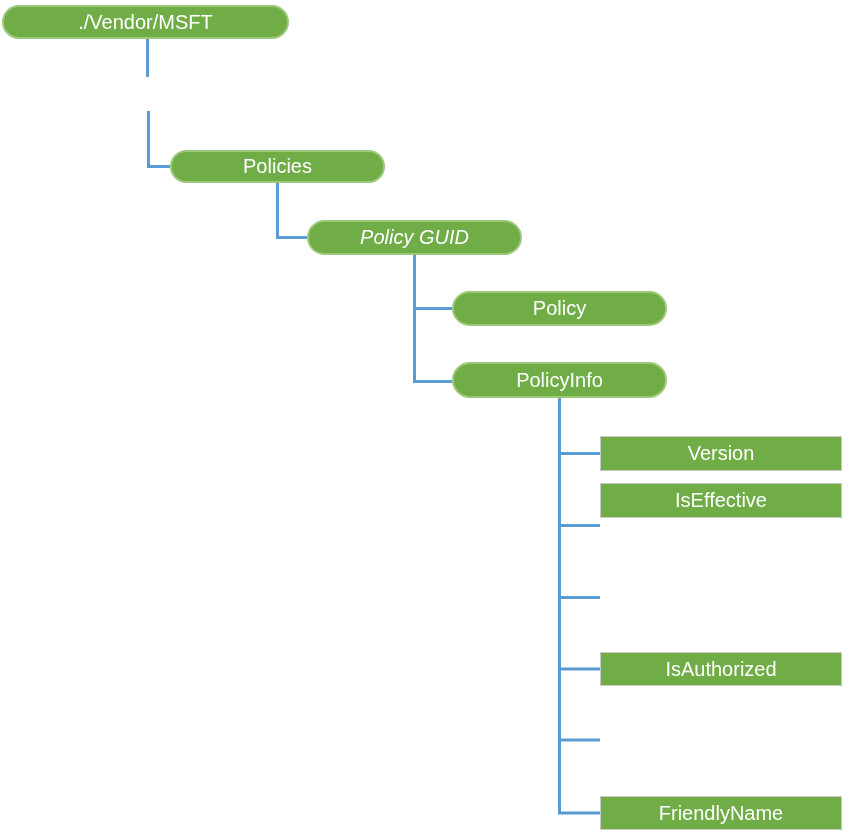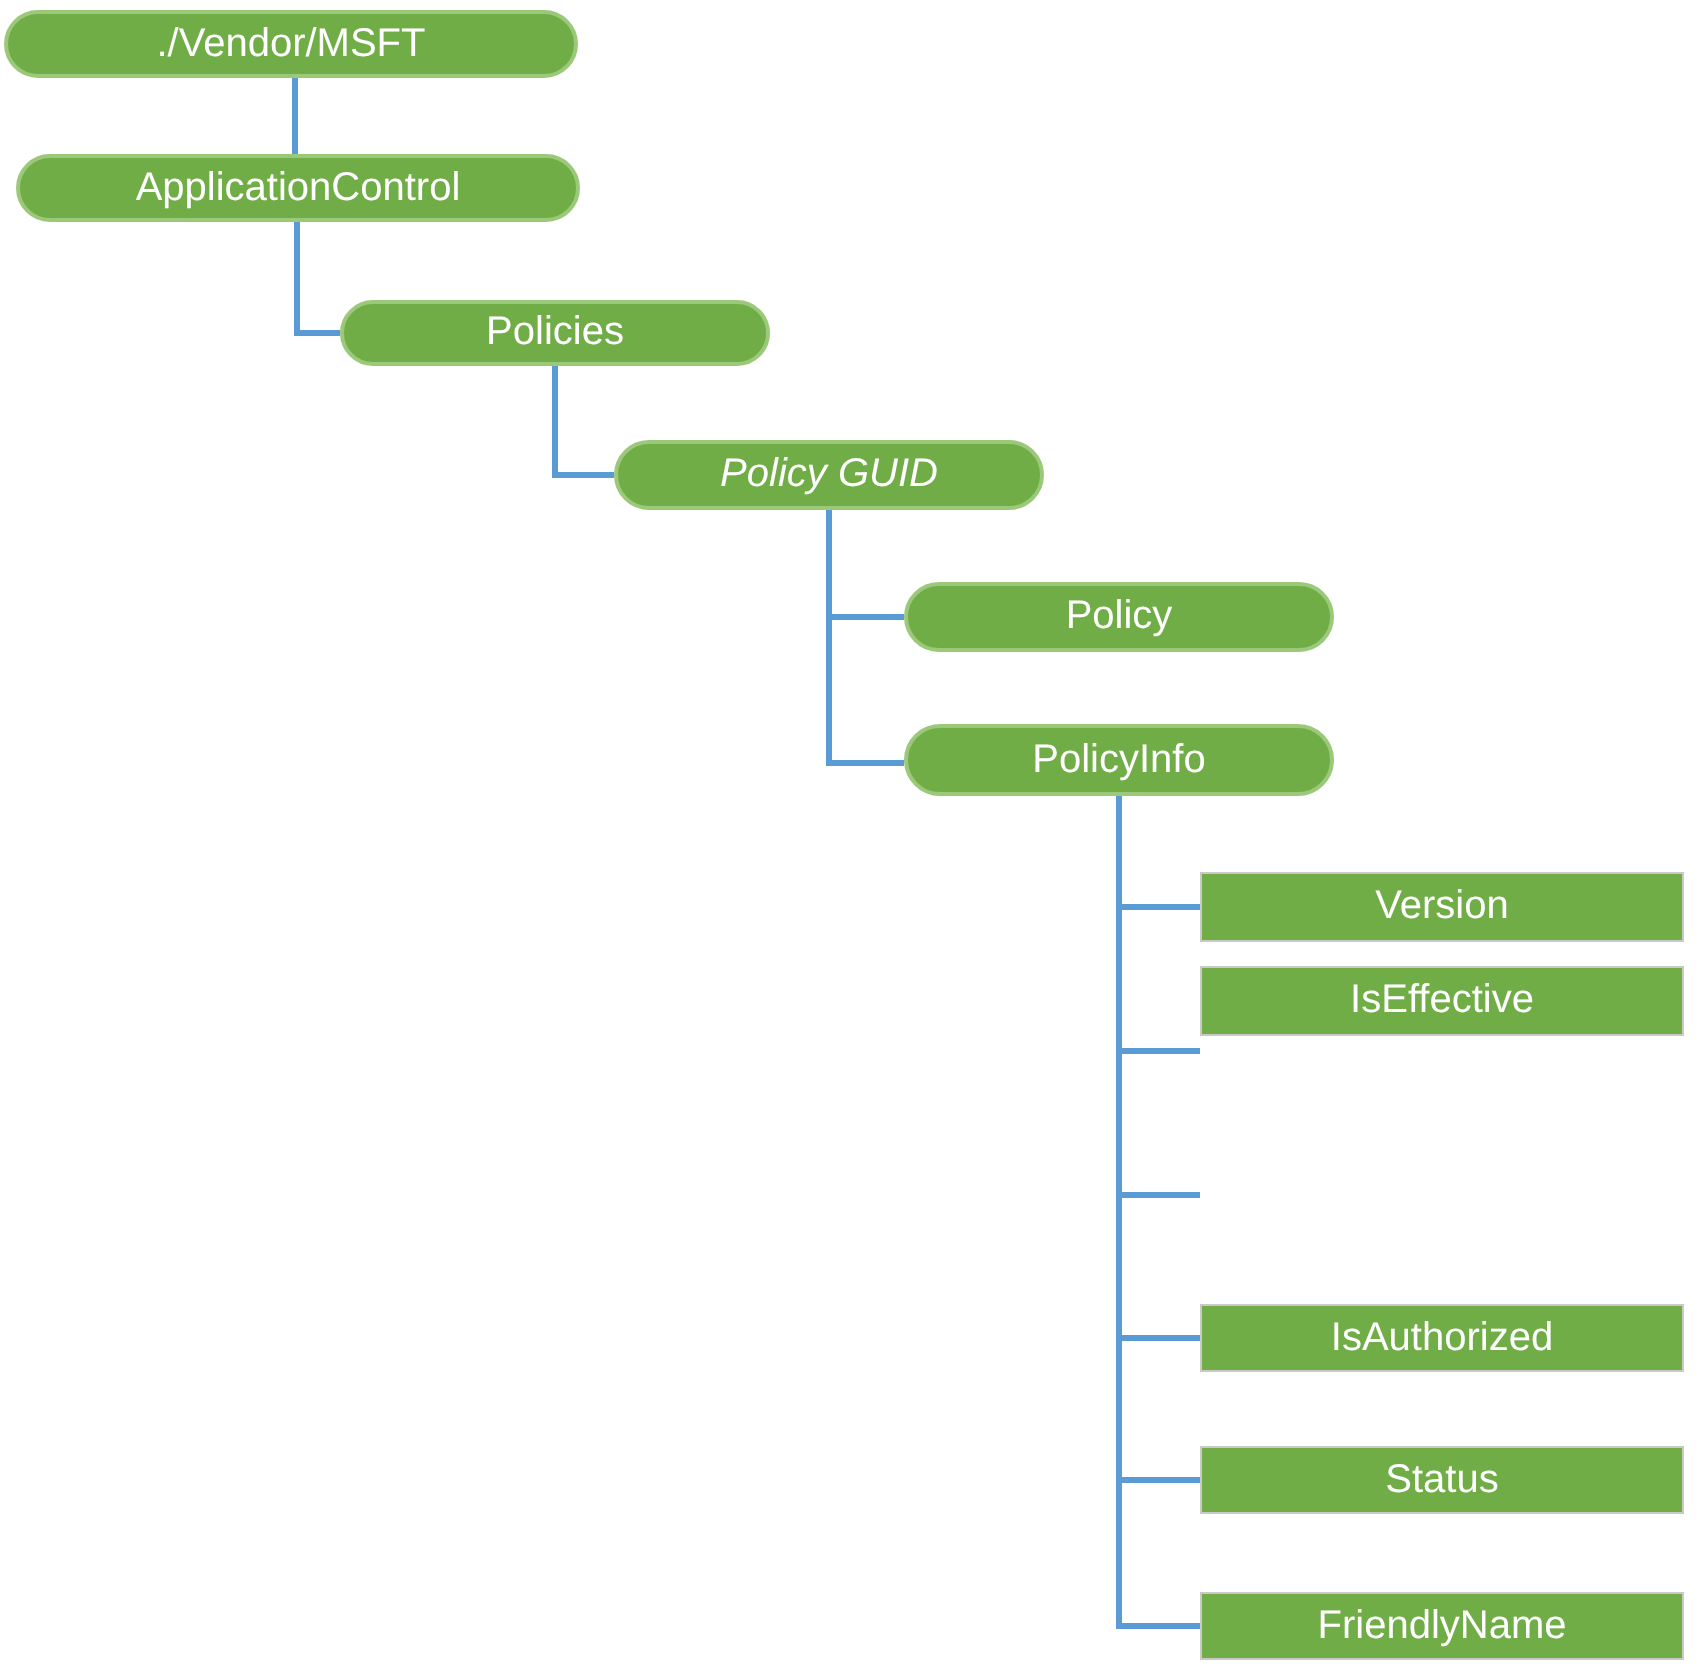--- a/index.html
+++ b/index.html
@@ -74,34 +74,32 @@
     <path class="conn" d="M559.5,398 L559.5,813 L600,813"></path>
     <path class="conn" d="M559.5,453.5 L600,453.5"></path>
     <path class="conn" d="M559.5,525.5 L600,525.5"></path>
     <path class="conn" d="M559.5,597.5 L600,597.5"></path>
     <path class="conn" d="M559.5,669 L600,669"></path>
     <path class="conn" d="M559.5,740 L600,740"></path>
   </svg>
 
   <div class="node pill n0">./Vendor/MSFT</div>
 
-  <div class="node pill n1">ApplicationControl</div>
 
   <div class="node pill n2">Policies</div>
 
   <div class="node pill n4">Policy</div>
 
   <div class="node pill italic n3">Policy GUID</div>
 
   <div class="node pill n5">PolicyInfo</div>
 
   <div class="node rect n6">Version</div>
 
   <div class="node rect n7">IsEffective</div>
 
 
   <div class="node rect n9">IsAuthorized</div>
 
-  <div class="node rect n10">Status</div>
 
   <div class="node rect n11">FriendlyName</div>
 
 </div>
 
 </body></html>

